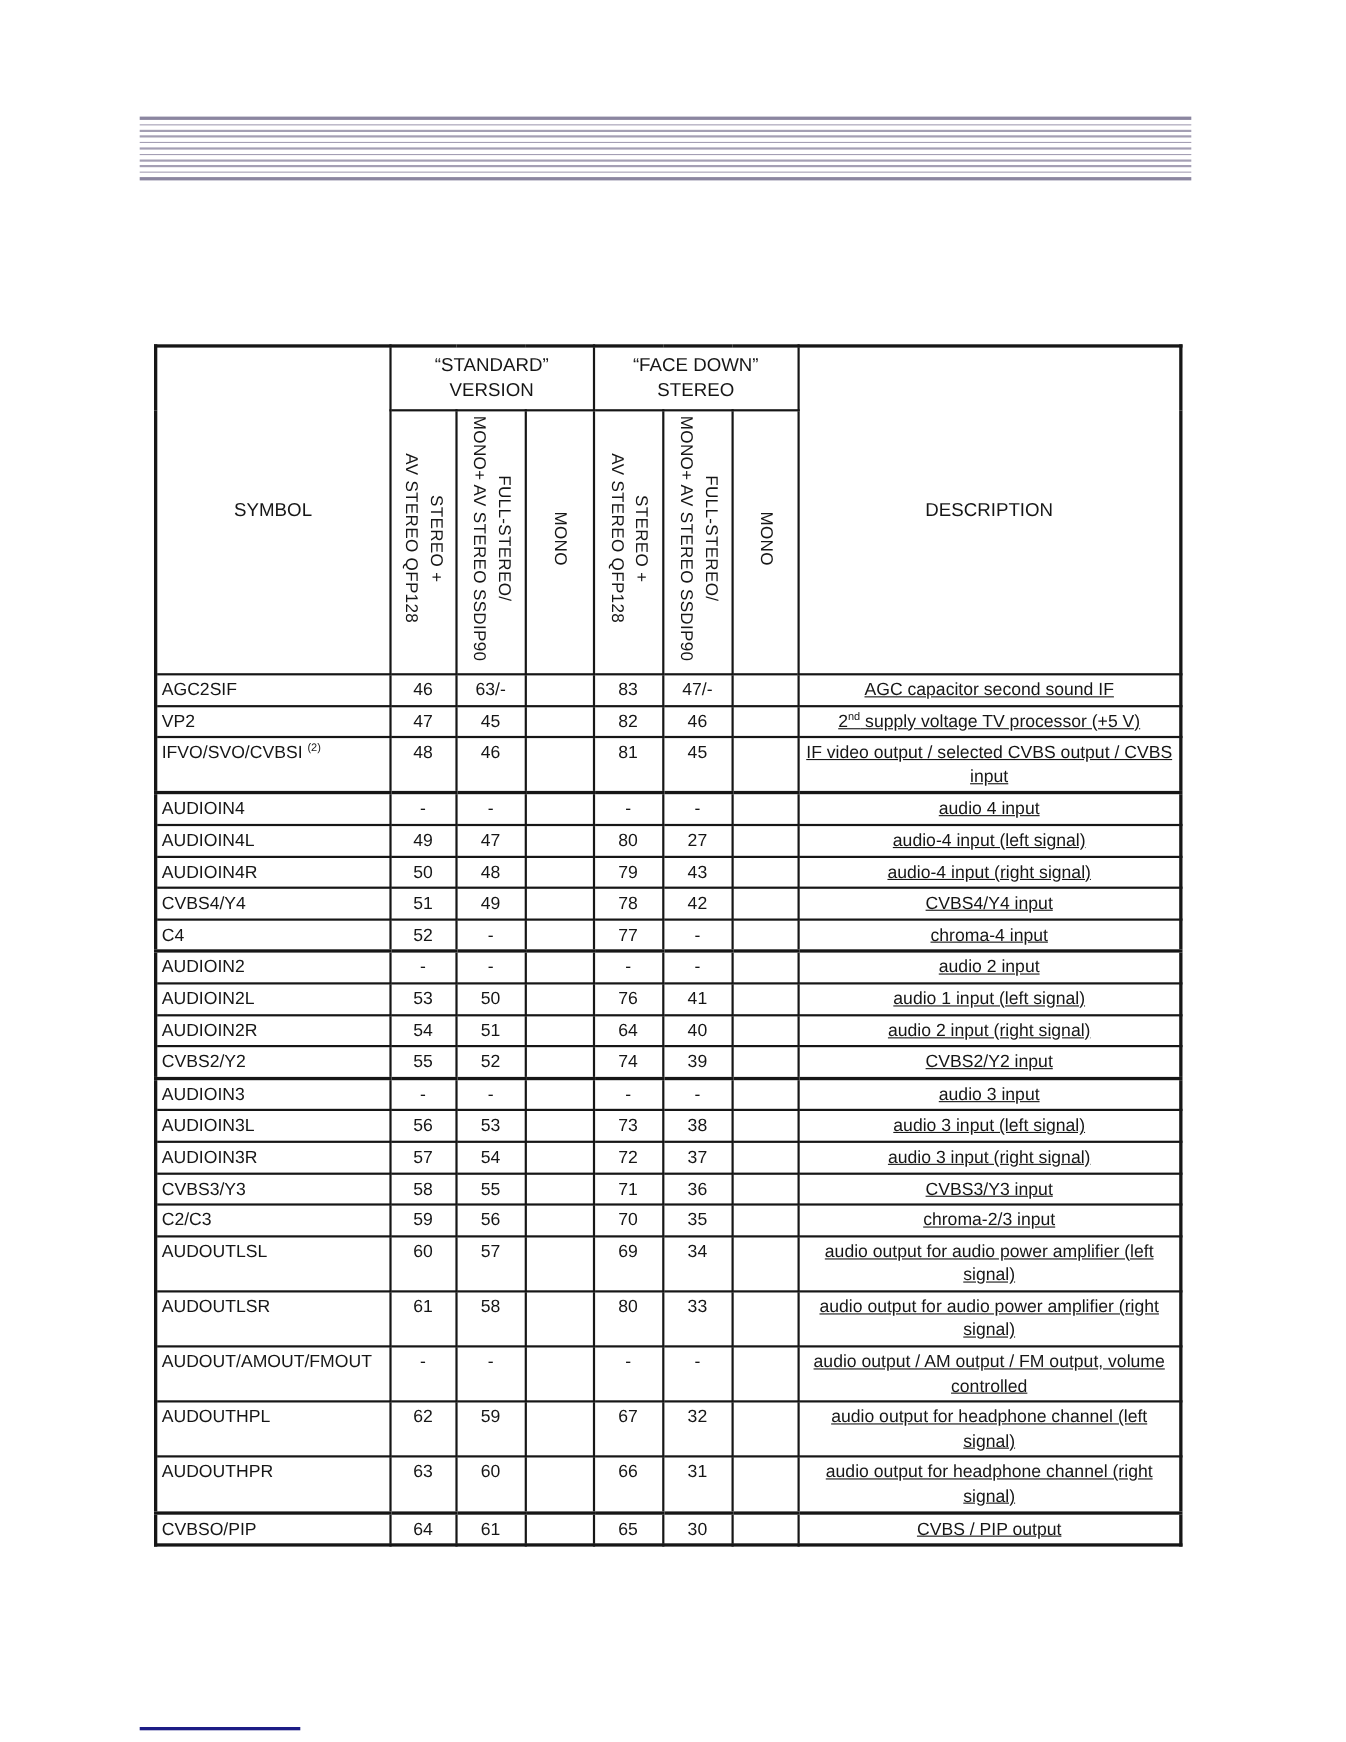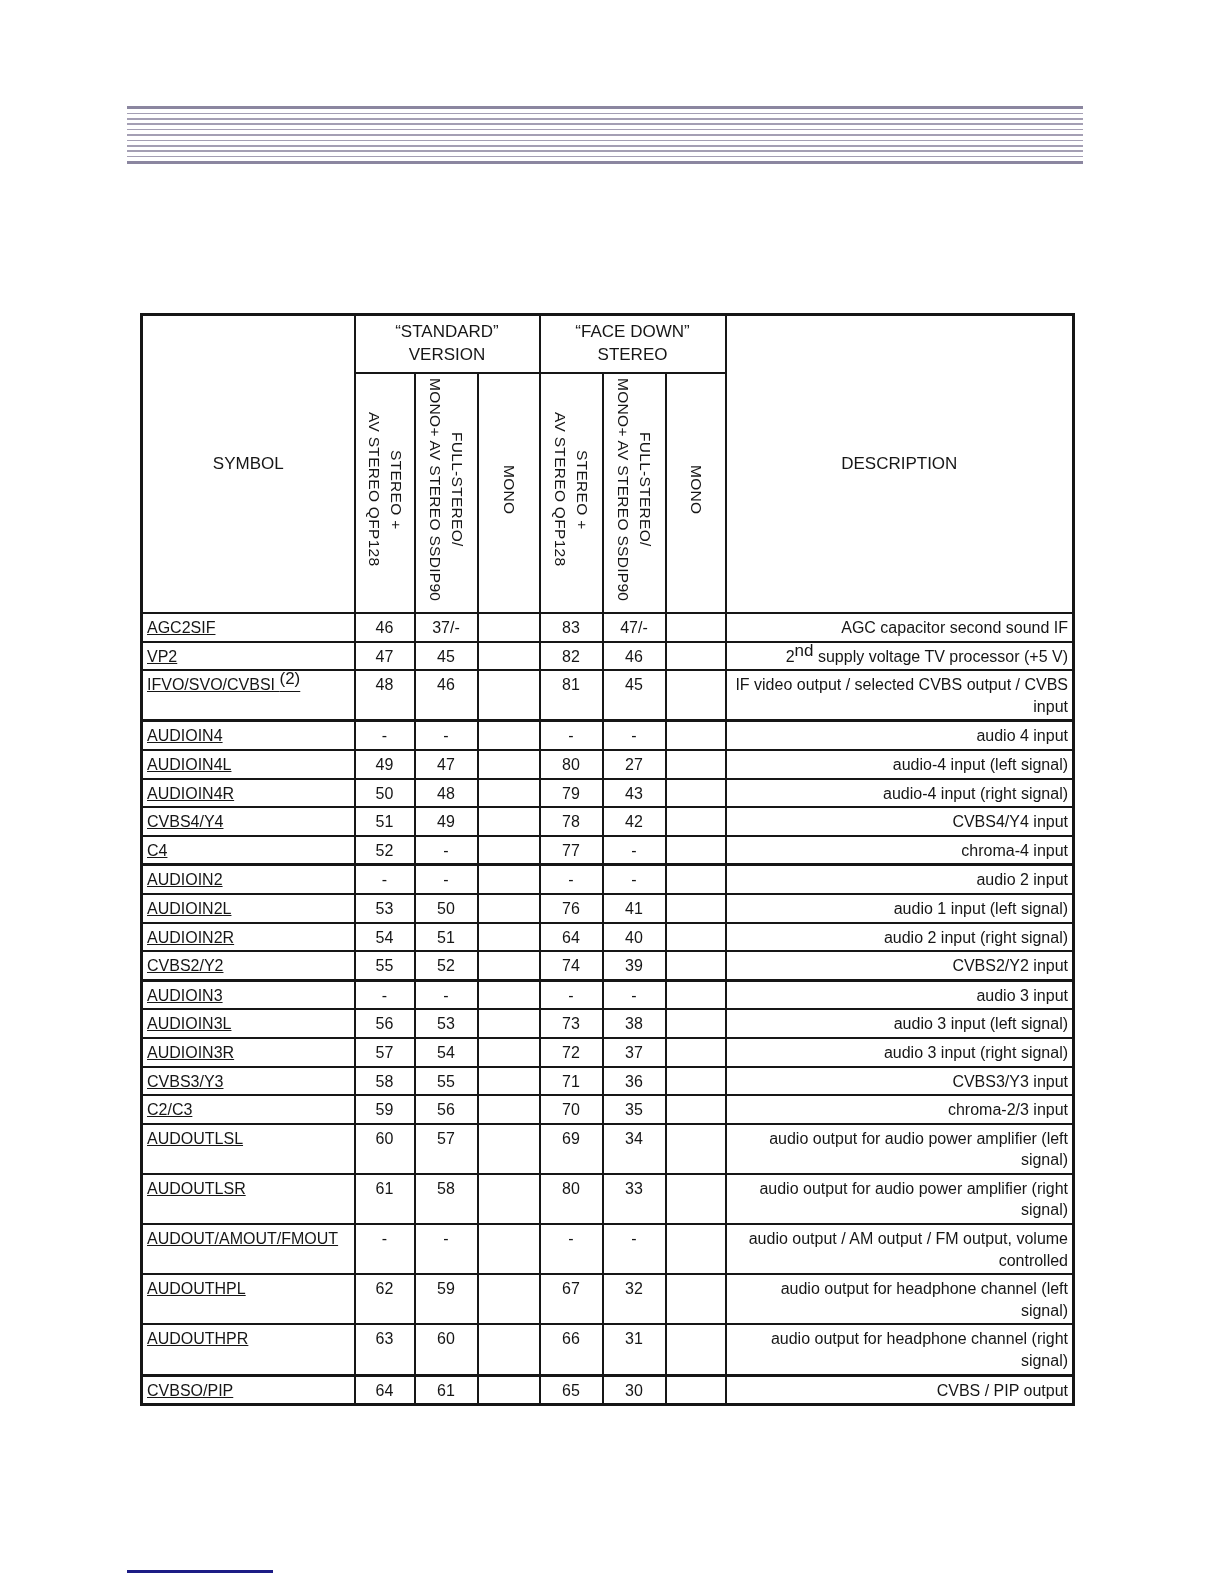--- a/index.html
+++ b/index.html
@@ -59,25 +59,25 @@
     text-align:center;
     letter-spacing:.3px;
   }
   .pin-table tbody tr{height:28px;}
   .pin-table tbody td{
     font-size:16px;
     line-height:1.35;
     vertical-align:top;
     padding:3px 4px 2px 4px;
   }
-  td.c-sym{text-align:left;padding-left:5px;text-decoration:underline;}
+  td.c-sym{text-align:left;padding-left:5px;}
   td.c-num{text-align:center;}
-  td.c-desc{text-align:right;padding-left:6px;padding-right:3px;}
+  td.c-desc{text-align:center;padding-left:6px;padding-right:3px;text-decoration:underline;}
   tr.group-start td{border-top-width:3px;margin-top:48px;}
-  sup{font-size:17px;line-height:0;}
+  sup{font-size:10px;line-height:0;}
 
   
   .footer-rule{
     position:absolute;left:127px;top:1570px;
     width:146px;height:2.6px;
     background:var(--footer-rule);
   }
 </style>
 </head>
 <body>
@@ -128,21 +128,21 @@
 AV STEREO QFP128</div></th>
         <th><div class="vtext">FULL-STEREO/
 MONO+ AV STEREO SSDIP90</div></th>
         <th><div class="vtext">MONO</div></th>
       </tr>
     </thead>
     <tbody>
         <tr>
           <td class="c-sym"><span>AGC2SIF</span></td>
           <td class="c-num">46</td>
-          <td class="c-num">37/-</td>
+          <td class="c-num">63/-</td>
           <td class="c-num"></td>
           <td class="c-num">83</td>
           <td class="c-num">47/-</td>
           <td class="c-num"></td>
           <td class="c-desc"><span>AGC capacitor second sound IF</span></td>
         </tr>
         <tr>
           <td class="c-sym"><span>VP2</span></td>
           <td class="c-num">47</td>
           <td class="c-num">45</td>

